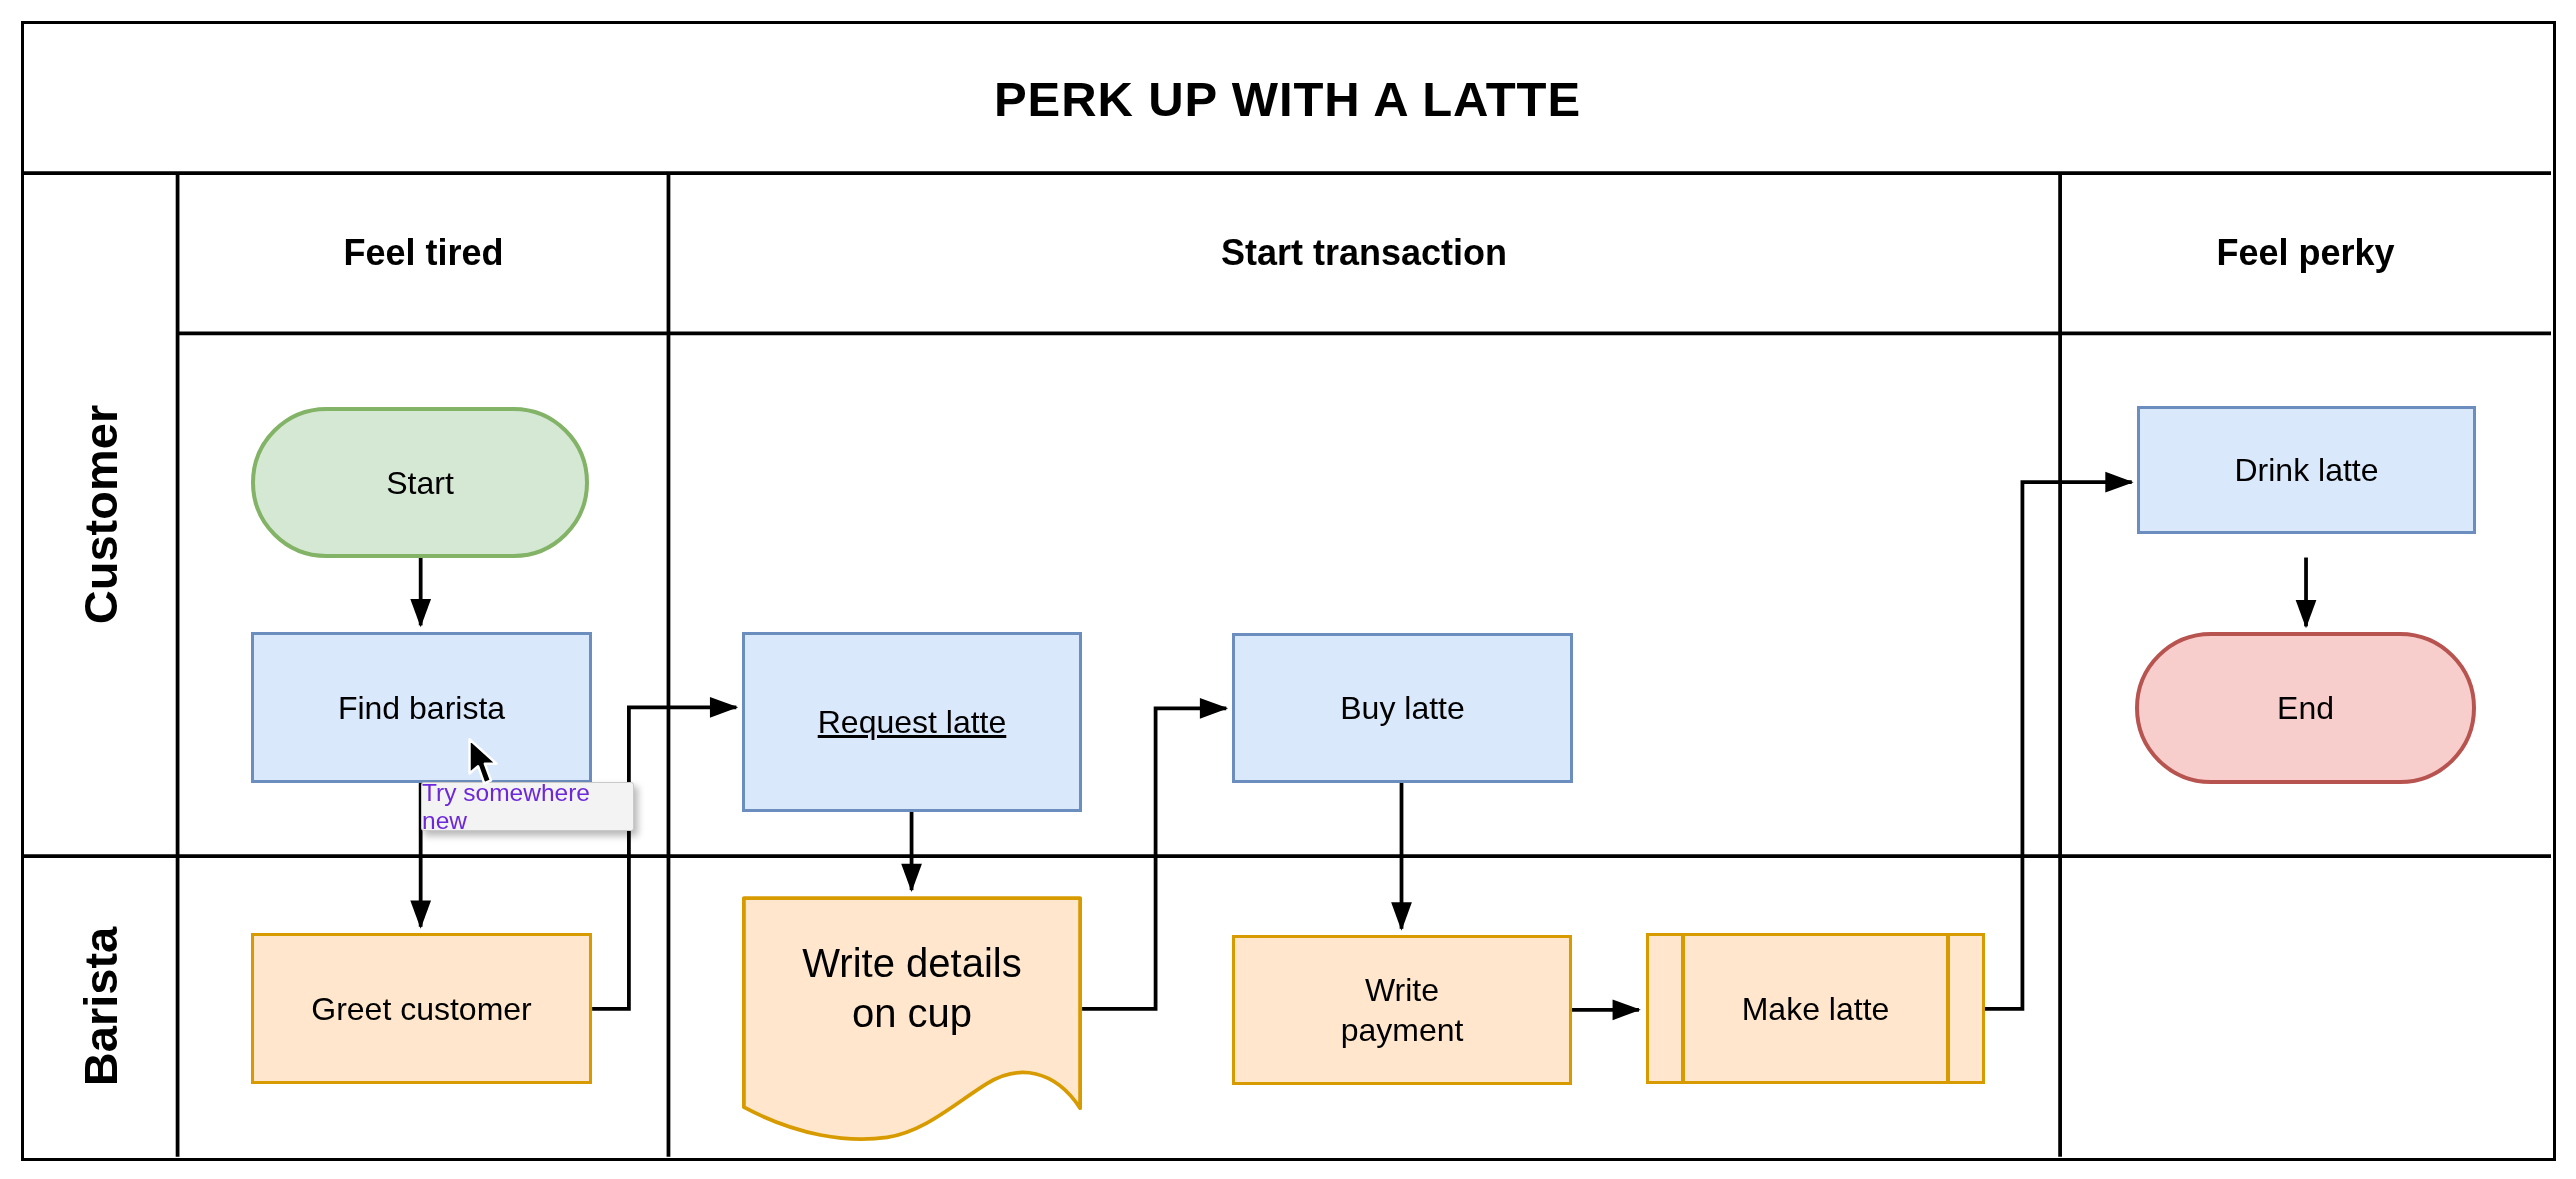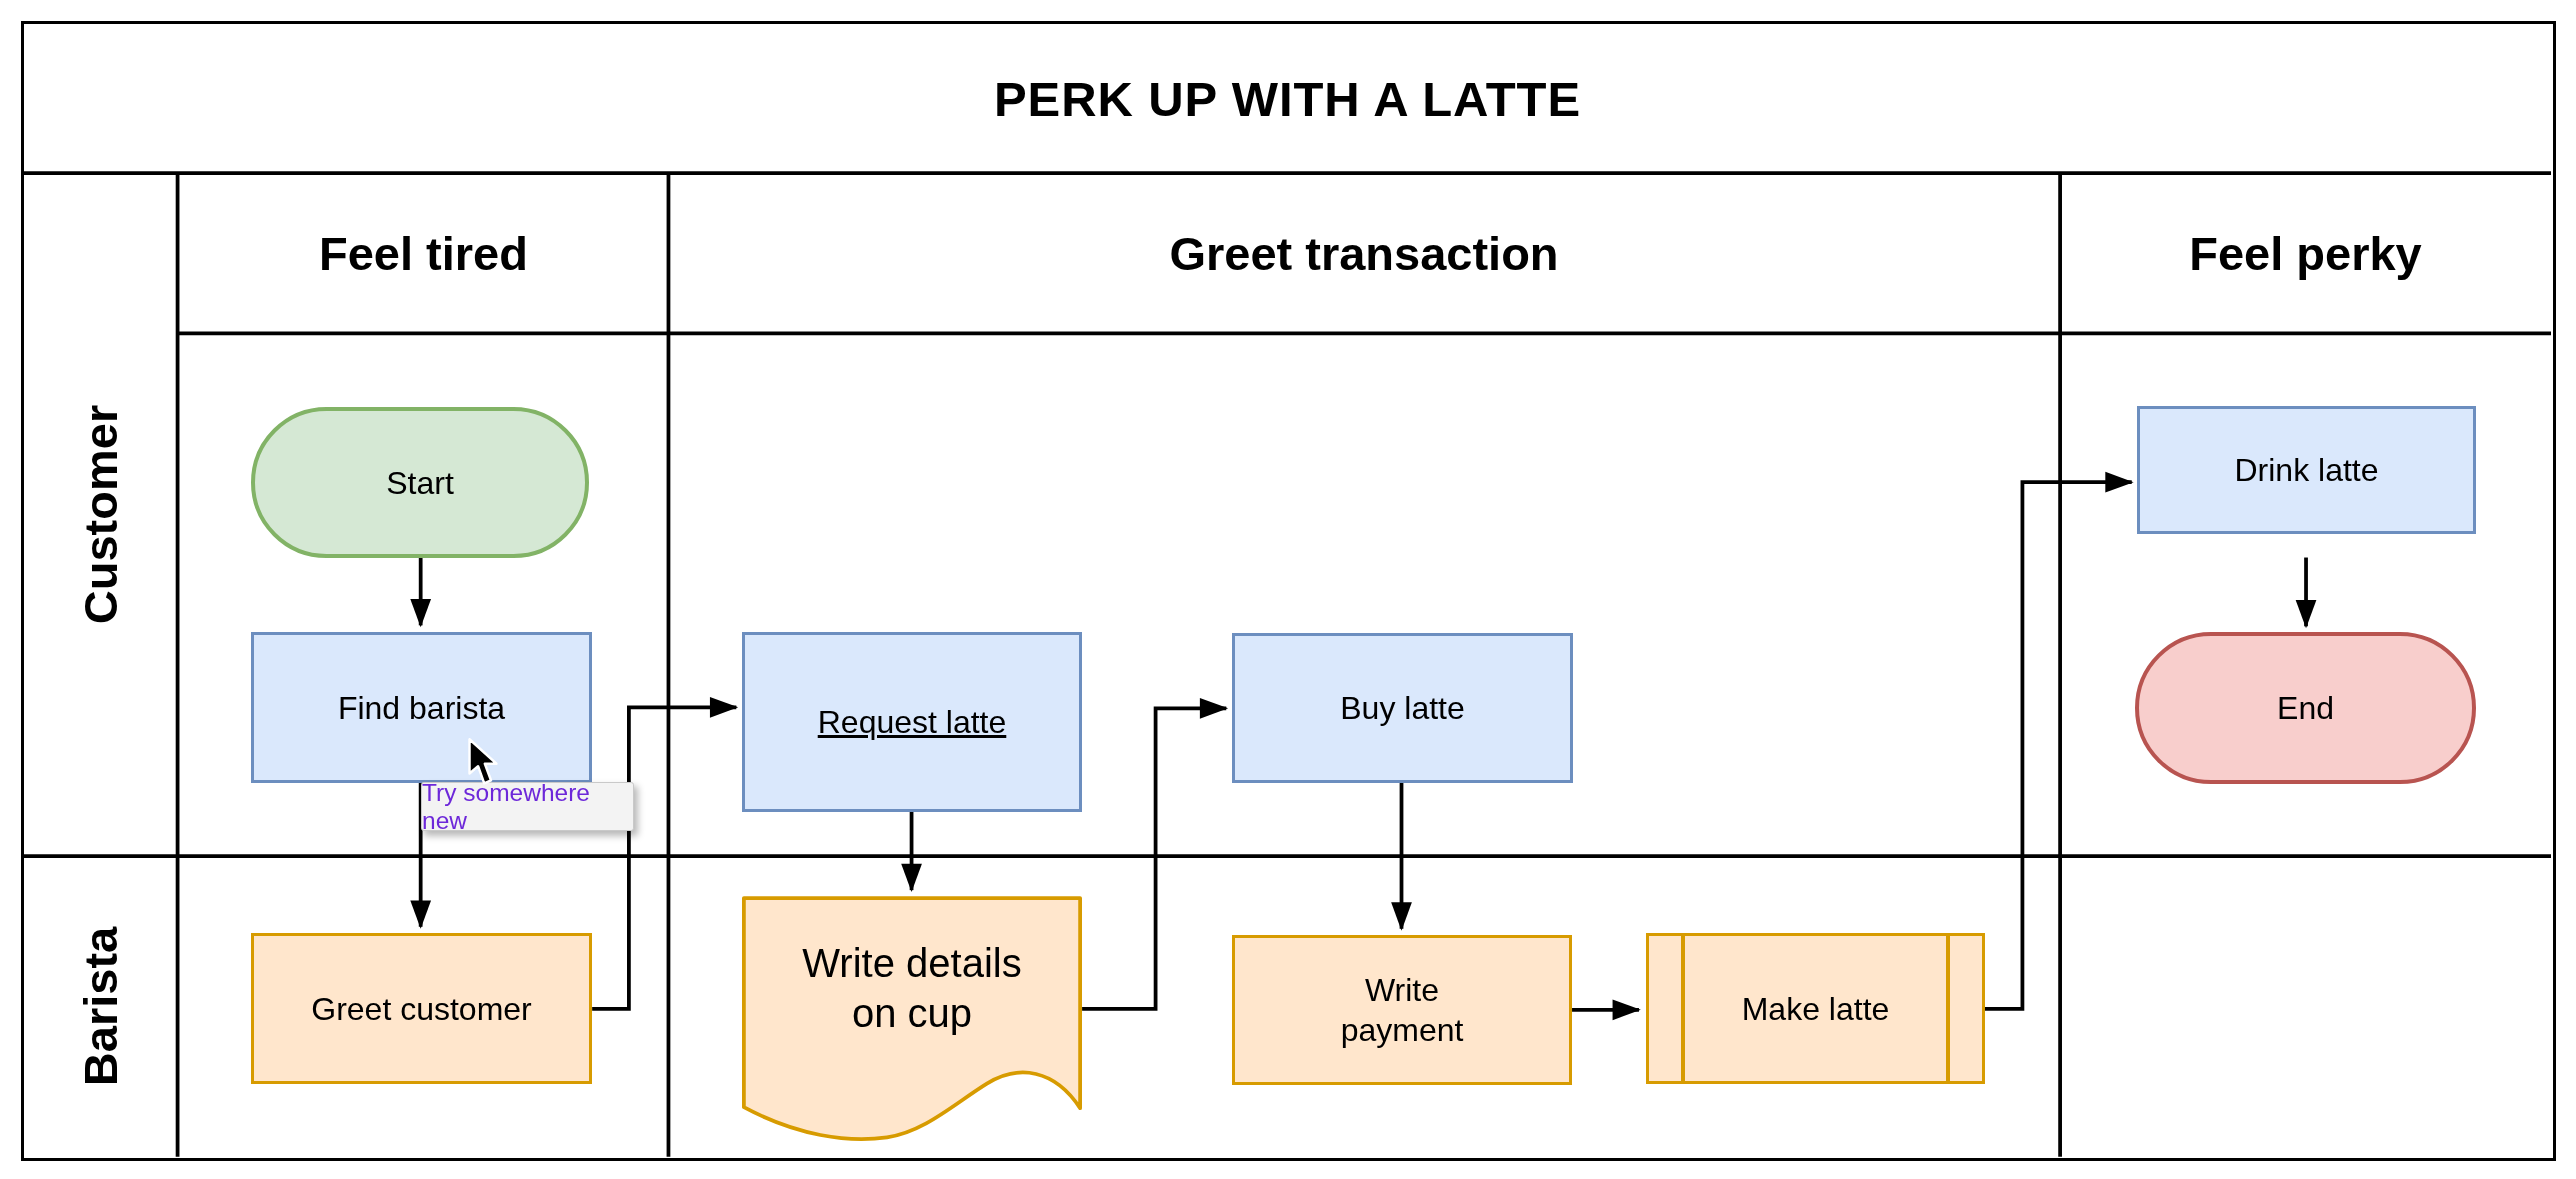--- a/index.html
+++ b/index.html
@@ -11,21 +11,21 @@
     position:absolute;left:21px;top:21px;width:2535px;height:1140px;
     border:3.8px solid #000;box-sizing:border-box;
   }
   svg.overlay{position:absolute;left:0;top:0;z-index:1;}
   
   .cell{
     position:absolute;display:flex;align-items:center;justify-content:center;
     text-align:center;z-index:0;
   }
   .title-cell{font-size:49px;font-weight:bold;letter-spacing:0.9px;}
-  .phase-cell{font-size:47px;font-weight:bold;}
+  .phase-cell{font-size:36px;font-weight:bold;}
   .lane-cell span{
     transform:rotate(-90deg);white-space:nowrap;font-size:47px;font-weight:bold;display:block;
   }
   
   .node{
     position:absolute;display:flex;align-items:center;justify-content:center;
     text-align:center;font-size:32px;line-height:1.25;box-sizing:border-box;z-index:2;
   }
   .blue   {background:#dae8fc;border:3.8px solid #6c8ebf;}
   .orange {background:#ffe6cc;border:3.8px solid #d79b00;}
@@ -80,21 +80,21 @@
         <polyline points="1462,805 1462,960" marker-end="url(#arrow)"></polyline>
         <polyline points="1643,1046 1714,1046" marker-end="url(#arrow)"></polyline>
         <polyline points="2081,1045 2121,1045 2121,486 2237,486" marker-end="url(#arrow)"></polyline>
         <polyline points="2422,566 2422,639" marker-end="url(#arrow)"></polyline>
       </g>
     </svg>
 
     <div class="cell title-cell" style="left:0;top:0;width:2527px;height:149px;">PERK UP WITH A LATTE</div>
 
     <div class="cell phase-cell" style="left:154px;top:149px;width:491px;height:160px;">Feel tired</div>
-    <div class="cell phase-cell" style="left:644px;top:149px;width:1392px;height:160px;">Greet transaction</div>
+    <div class="cell phase-cell" style="left:644px;top:149px;width:1392px;height:160px;">Start transaction</div>
     <div class="cell phase-cell" style="left:2036px;top:149px;width:491px;height:160px;">Feel perky</div>
 
     <div class="cell lane-cell" style="left:0;top:149px;width:154px;height:683px;">
       <span>Customer</span>
     </div>
     <div class="cell lane-cell" style="left:0;top:832px;width:154px;height:301px;">
       <span>Barista</span>
     </div>
 
     <div class="node green" style="left:227px;top:383px;width:338px;height:151px;">

